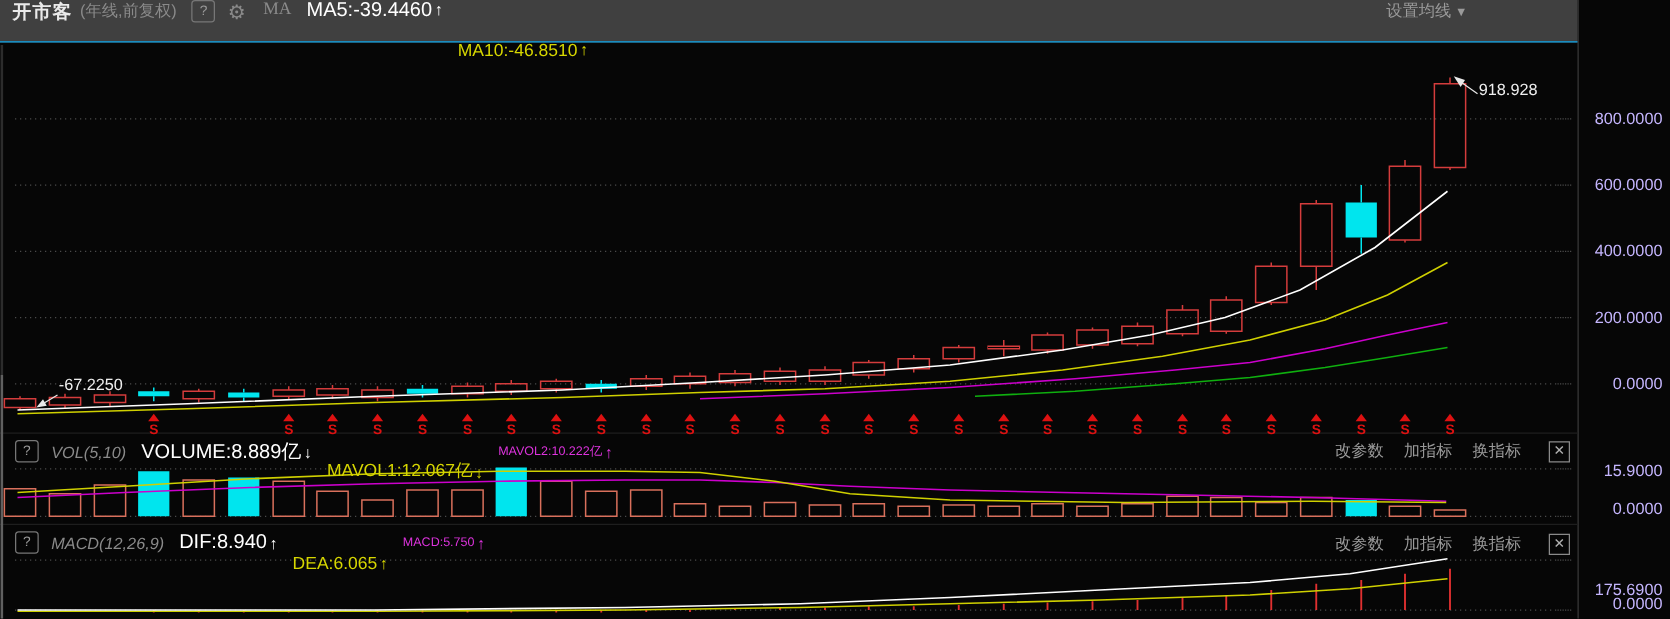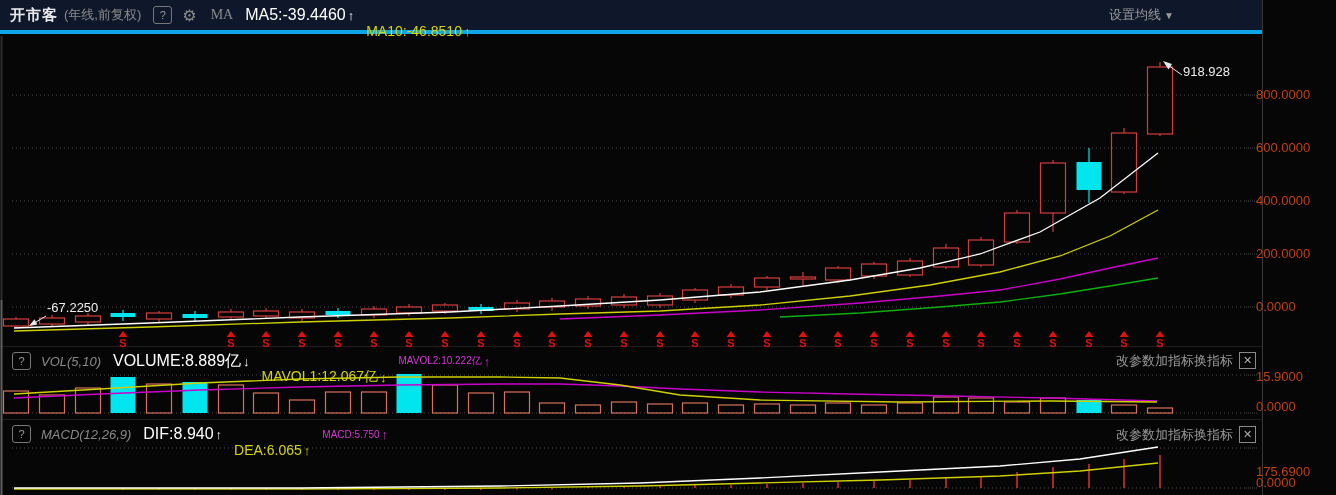--- a/index.html
+++ b/index.html
@@ -1,38 +1,38 @@
 <!DOCTYPE html>
 <html><head>
 <meta charset="utf-8">
 <style>
   html,body{margin:0;padding:0;background:#060606;}
   body{width:1336px;height:495px;position:relative;overflow:hidden;
        font-family:"Liberation Sans","DejaVu Sans",sans-serif;}
   #chart-svg{position:absolute;left:0;top:0;}
-  .hdr{position:absolute;left:0;top:0;width:1262px;height:34px;display:flex;align-items:center;
-       border-bottom:4px solid #0ea5e9;padding-left:10px;box-sizing:border-box;background:#0f172a;}
+  .hdr{position:absolute;left:0;top:0;width:1262px;height:34px;display:flex;align-items:flex-start;
+       border-bottom:1px solid #0ea5e9;padding-left:10px;box-sizing:border-box;background:#404040;}
   .title{font-size:15px;font-weight:bold;color:#eaeaea;letter-spacing:1px;}
   .sub{color:#8a8a8a;font-size:13px;margin-left:6px;}
   .qbox{width:17px;height:16px;border:1px solid #777;border-radius:3px;color:#9a9a9a;font-size:11px;
         display:flex;align-items:center;justify-content:center;margin-left:12px;flex:none;}
   .gear{color:#8a8a8a;font-size:16px;margin-left:10px;}
   .malab{color:#8a8a8a;font-size:14px;margin-left:14px;font-family:Liberation Serif, serif;}
   .wv{color:#ffffff;font-size:16px;margin-left:12px;}
   .yv{color:#d6d600;font-size:14px;margin-left:12px;margin-top:32px;}
   .mv{color:#dd33dd;font-size:10px;margin-left:12px;}
   .arr{font-size:13px;margin-left:2px;}
   .settings{margin-left:auto;margin-right:88px;color:#9a9a9a;font-size:13px;}
   .caret{color:#9a9a9a;font-size:10px;margin-left:3px;}
   .prow{position:absolute;left:0;display:flex;align-items:center;padding-left:10px;height:24px;}
   .pname{color:#8a8a8a;font-size:13px;margin-left:10px;font-style:italic;}
-  .btns{position:absolute;right:80px;display:flex;align-items:flex-start;color:#9a9a9a;font-size:13px;}
+  .btns{position:absolute;right:80px;display:flex;gap:16px;align-items:center;color:#9a9a9a;font-size:13px;}
   .xbox{width:15px;height:15px;border:1px solid #8a8a8a;color:#b0b0b0;font-size:11px;line-height:1;
         display:flex;align-items:center;justify-content:center;margin-left:6px;}
-  .axis{position:absolute;left:1256px;width:74px;text-align:left;color:#c2410c;font-size:13px;}
+  .axis{position:absolute;left:1256px;width:74px;text-align:right;color:#c4b5fd;font-size:13px;}
   .ann{position:absolute;color:#eeeeee;font-size:13px;}
   .bt{cursor:default;}
 </style>
 </head>
 <body>
 
 <svg id="chart-svg" width="1336" height="495">
     <line x1="12" y1="95" x2="1260" y2="95" stroke="#4a4a4a" stroke-width="1" stroke-dasharray="1,3"></line>
     <line x1="1246" y1="95" x2="1258" y2="95" stroke="#4a4a4a" stroke-width="1" stroke-dasharray="1,3"></line>
     <line x1="12" y1="148" x2="1260" y2="148" stroke="#4a4a4a" stroke-width="1" stroke-dasharray="1,3"></line>

